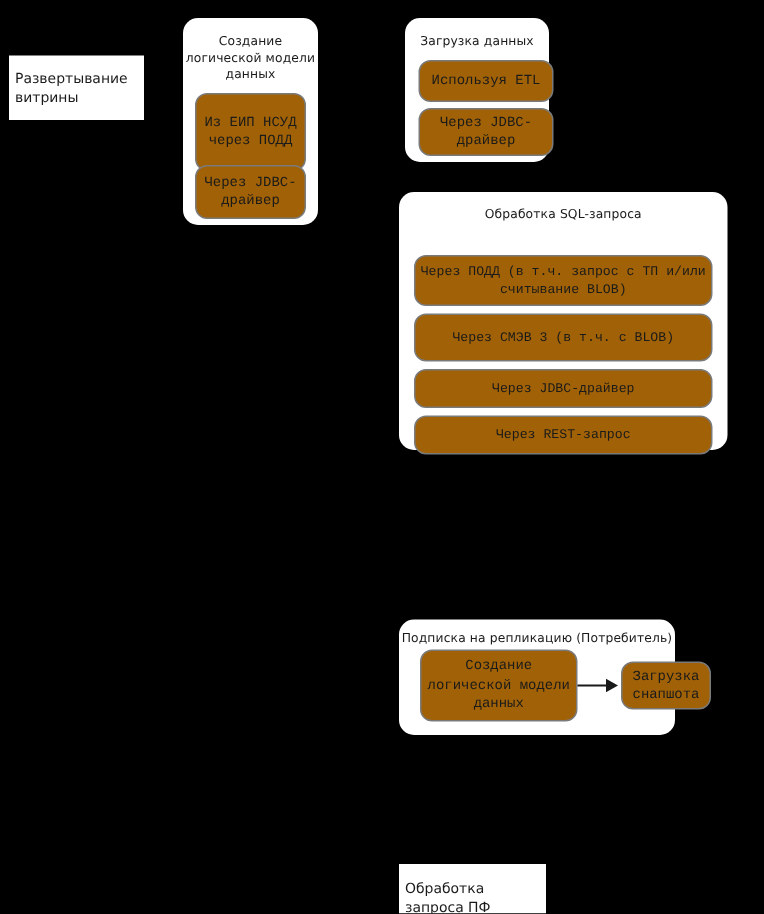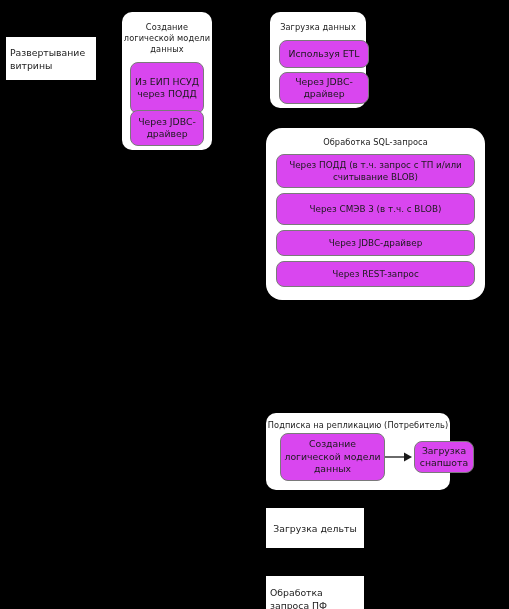--- a/index.html
+++ b/index.html
@@ -46,34 +46,35 @@
     text-align: left;
     color: #1a1a1a;
     font-size: 9.3px;
     line-height: 13px;
     padding: 2px 4px;
   }
 
   
   .node {
     position: absolute;
-    background: #d946ef;
+    background: #a16207;
     border: 1px solid #7a7a7a;
     border-radius: 8px;
     box-sizing: border-box;
     display: flex;
     align-items: center;
     justify-content: center;
     text-align: center;
     color: #1a1a1a;
     font-size: 9.3px;
     line-height: 12.5px;
     padding: 1px 3px;
+    font-family: Liberation Mono, monospace;
   }
-  .node.small { font-size: 8.8px; line-height: 12px; }
+  .node.small { font-size: 8.8px; line-height: 12px; margin-top: 16px; }
 
   
   .arrow-svg {
     position: absolute;
     overflow: visible;
   }
 </style>
 </head>
 <body>
 
@@ -97,21 +98,21 @@
     <div class="group-title" style="top:10px;">Загрузка данных</div>
     <div class="node" style="left:9px; top:28px; width:90px; height:28px;">
       <span>Используя ETL</span>
     </div>
     <div class="node" style="left:9px; top:60px; width:90px; height:32px;">
       <span>Через JDBC-драйвер</span>
     </div>
   </div>
 
 
-  <div class="group" style="left:266px; top:128px; width:219px; height:172px;border-radius:16px;">
+  <div class="group" style="left:266px; top:128px; width:219px; height:172px;">
     <div class="group-title" style="top:9px;">Обработка SQL-запроса</div>
     <div class="node small" style="left:10px; top:26px; width:199px; height:34px;">
       <span>Через ПОДД (в т.ч. запрос с ТП и/или считывание BLOB)</span>
     </div>
     <div class="node small" style="left:10px; top:65px; width:199px; height:32px;">
       <span>Через СМЭВ 3 (в т.ч. с BLOB)</span>
     </div>
     <div class="node small" style="left:10px; top:102px; width:199px; height:26px;">
       <span>Через JDBC-драйвер</span>
     </div>
@@ -130,21 +131,18 @@
     <svg class="arrow-svg" style="left:119px; top:36px;" width="28" height="16" viewBox="0 0 28 16">
       <line x1="0" y1="8" x2="20" y2="8" stroke="#1a1a1a" stroke-width="1.3"></line>
       <polygon points="19,3.5 27,8 19,12.5" fill="#1a1a1a"></polygon>
     </svg>
 
     <div class="node" style="left:148px; top:28px; width:60px; height:32px;">
       <span>Загрузка снапшота</span>
     </div>
   </div>
 
-  <div class="solo" style="left:266px; top:508px; width:98px; height:40px;">
-    <span>Загрузка дельты</span>
-  </div>
 
   <div class="solo" style="left:266px; top:576px; width:98px; height:45px;">
     <span>Обработка запроса ПФ</span>
   </div>
 
 </div>
 
 </body></html>

